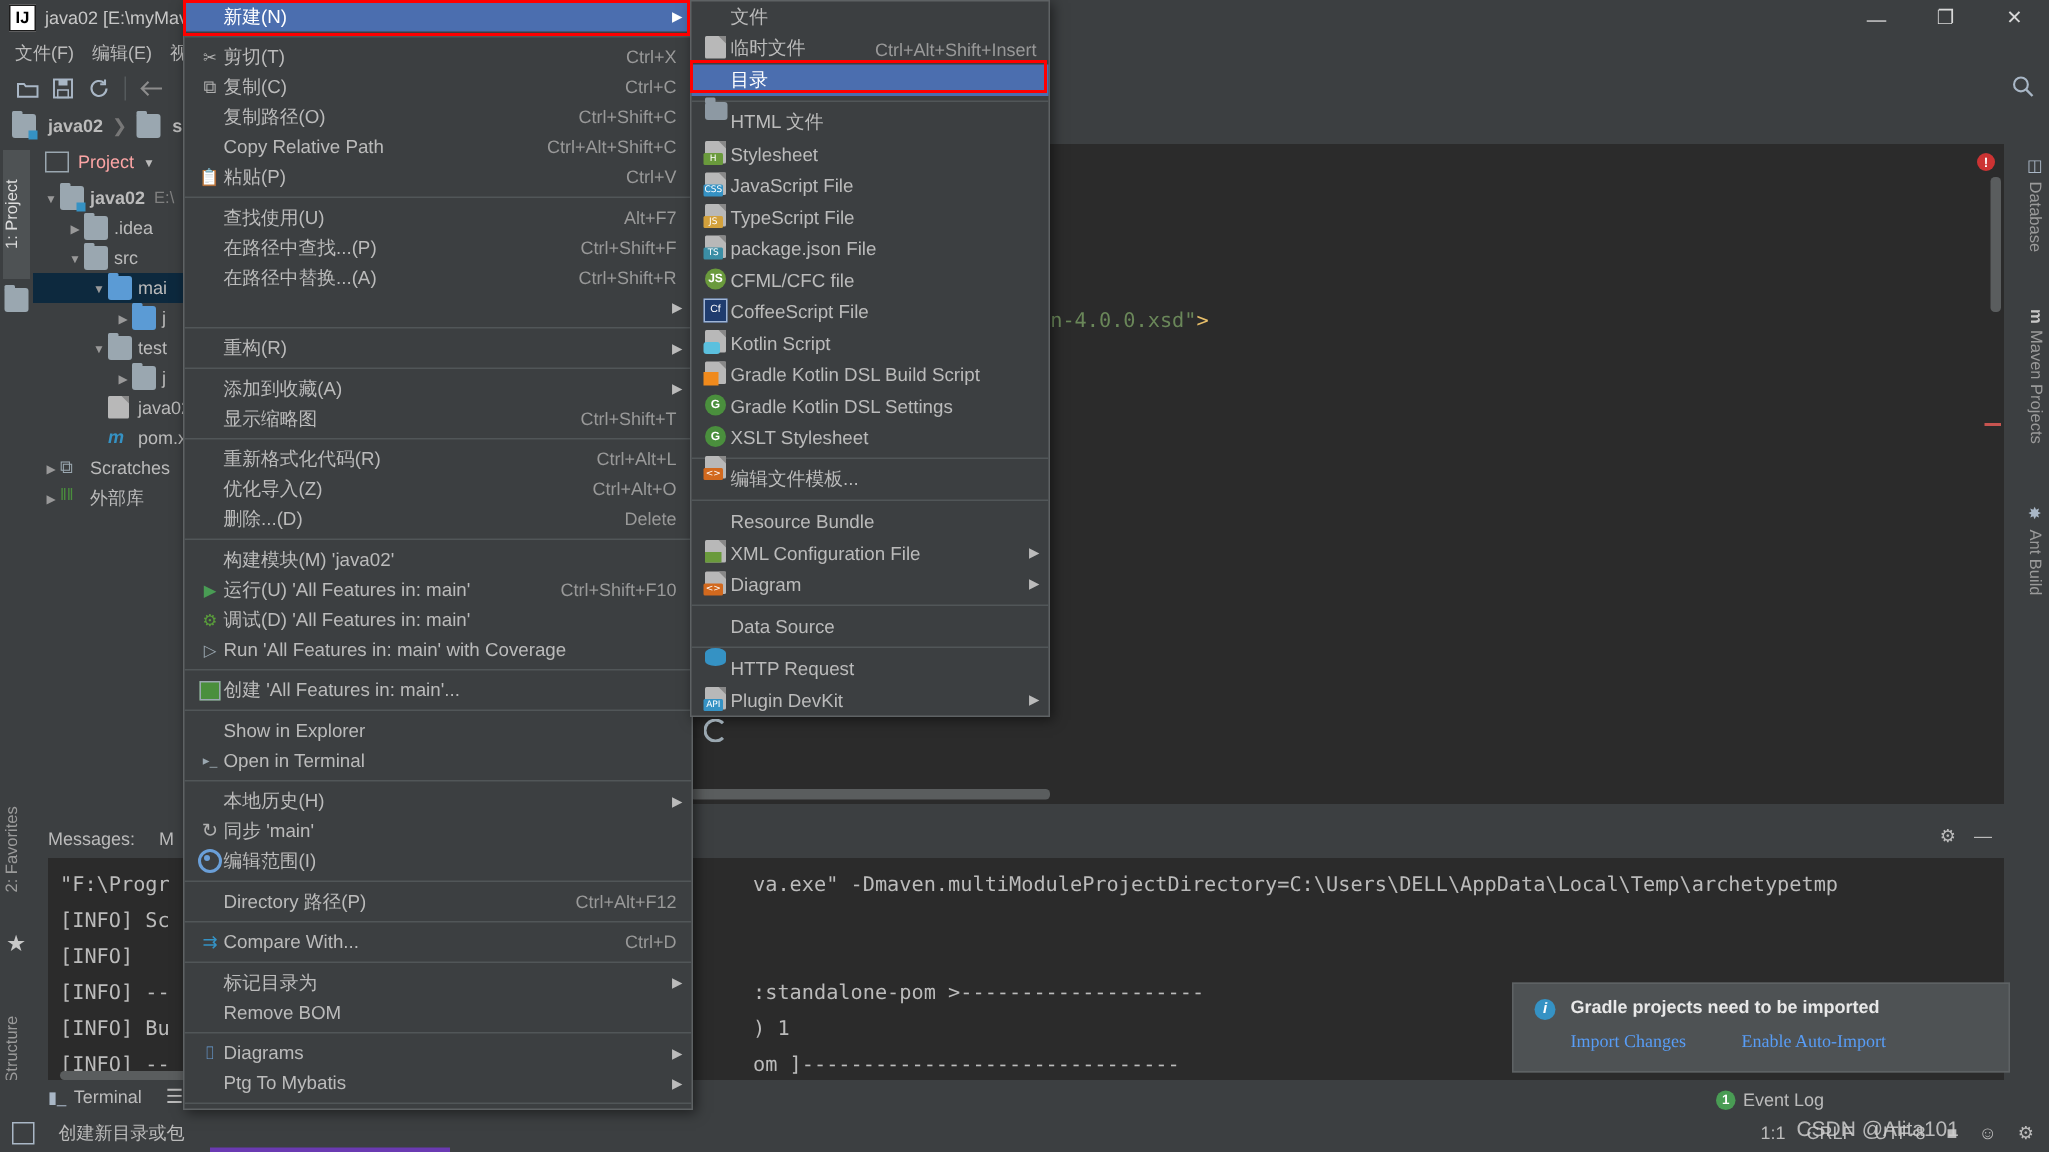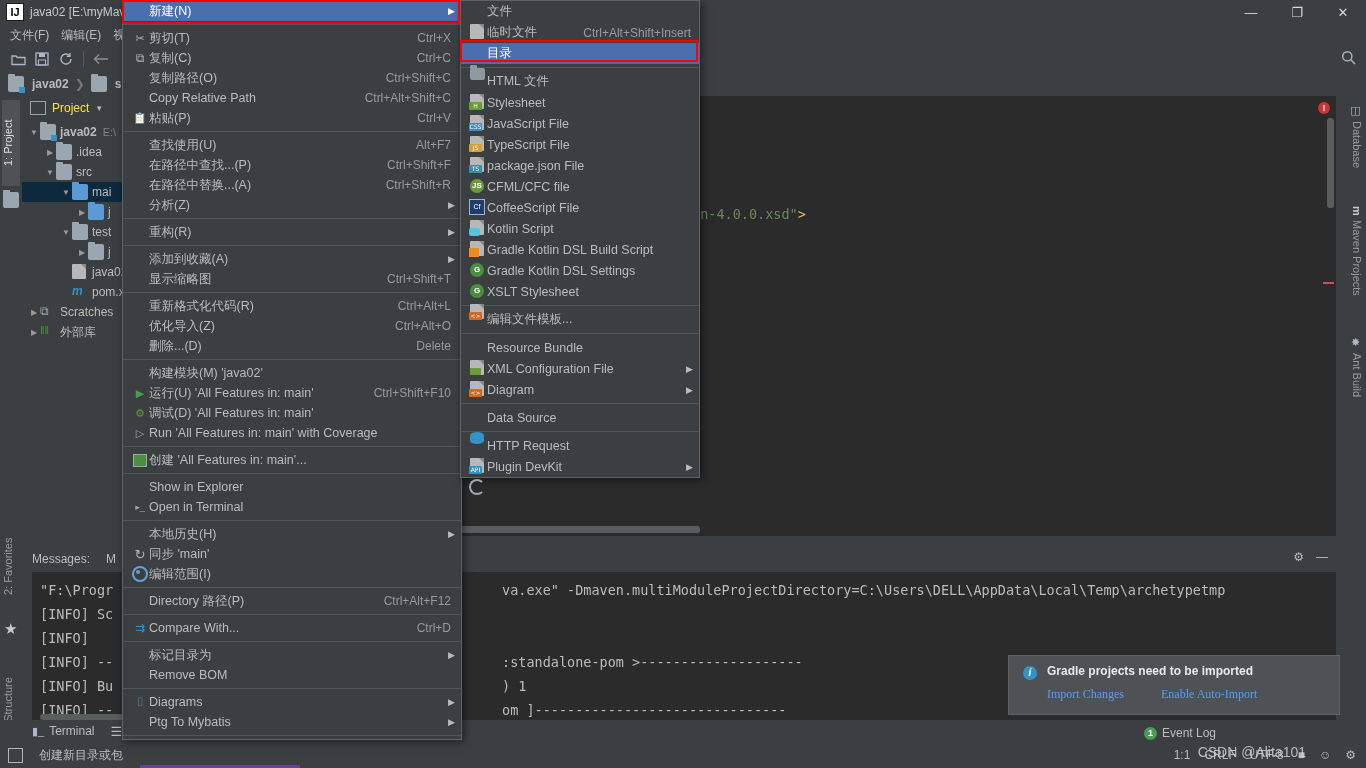--- a/index.html
+++ b/index.html
@@ -32,21 +32,21 @@
 
   
   .leftstrip{position:absolute;left:0;top:96px;width:22px;height:650px;background:#3c3f41;}
   .vtab{position:absolute;left:2px;width:18px;writing-mode:vertical-rl;transform:rotate(180deg);
         font-size:11px;color:#9b9b9b;white-space:nowrap;text-align:center;}
   .vtab.sel{background:#4e5254;color:#ddd;}
 
   
   .projpanel{position:absolute;left:22px;top:96px;width:218px;height:440px;background:#3c3f41;}
   .projhead{height:24px;display:flex;align-items:center;gap:6px;padding-left:8px;}
-  .projhead .lbl{color:#fde047;font-size:12px;}
+  .projhead .lbl{color:#fca5a5;font-size:12px;}
   .tree{position:absolute;left:0;top:26px;width:218px;}
   .trow{height:20px;display:flex;align-items:center;font-size:12px;color:#bbb;white-space:nowrap;}
   .trow.sel{background:#0d293e;}
   .arrow{width:12px;text-align:center;color:#999;font-size:8px;flex:0 0 12px;}
   .ticon{width:16px;height:16px;margin-right:4px;flex:0 0 16px;display:inline-block;position:relative;}
   .tlabel{font-size:12px;}
   .tsub{color:#808080;font-size:11px;margin-left:6px;}
 
   
   .ic-folder{background:#9aa7b0;border-radius:2px;}
@@ -416,21 +416,20 @@
         <span class="mtxt">在路径中查找...(P)</span>
         <span class="msc">Ctrl+Shift+F</span>
       </div>
       <div class="mi">
         <span class="mico"></span>
         <span class="mtxt">在路径中替换...(A)</span>
         <span class="msc">Ctrl+Shift+R</span>
       </div>
       <div class="mi">
         <span class="mico"></span>
-        <span class="mtxt">分析(Z)</span>
         <span class="marr">▶</span>
       </div>
       <div class="msep"></div>
       <div class="mi">
         <span class="mico"></span>
         <span class="mtxt">重构(R)</span>
         <span class="marr">▶</span>
       </div>
       <div class="msep"></div>
       <div class="mi">

